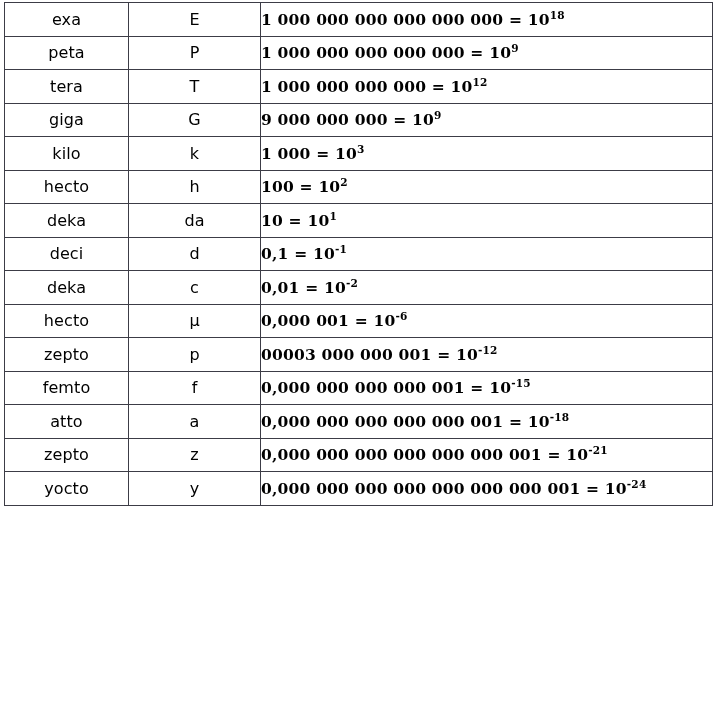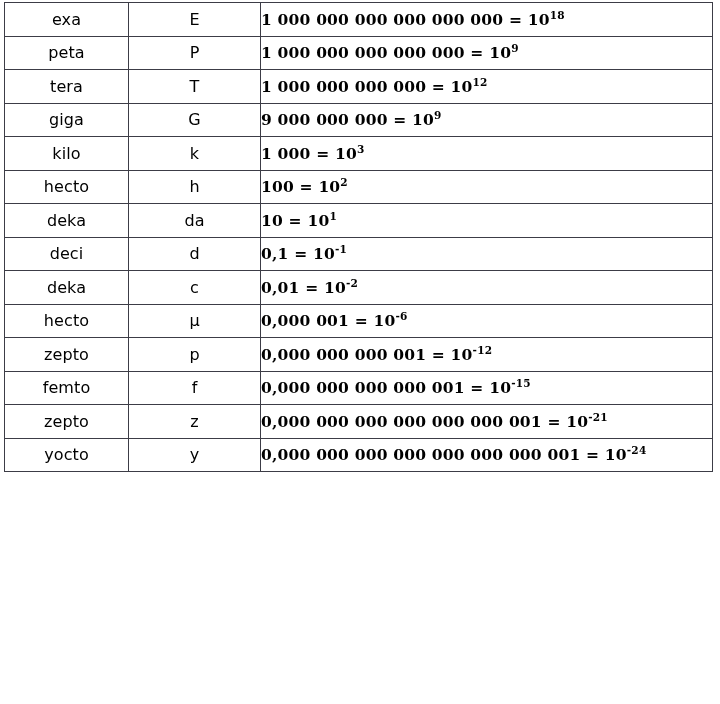--- a/index.html
+++ b/index.html
@@ -124,26 +124,31 @@
           <td class="cell-value"><span>0,01</span>&nbsp;<span>=</span>&nbsp;<span>10</span><sup>-2</sup></td>
         </tr>
         <tr>
           <td class="cell-name">hecto</td>
           <td class="cell-symbol">µ</td>
           <td class="cell-value"><span>0,000 001</span>&nbsp;<span>=</span>&nbsp;<span>10</span><sup>-6</sup></td>
         </tr>
         <tr>
           <td class="cell-name">zepto</td>
           <td class="cell-symbol">p</td>
-          <td class="cell-value"><span>0,000 000 000 001</span>&nbsp;<span>=</span>&nbsp;<span>10</span><sup>-12</sup></td>
+          <td class="cell-value"><span>00003 000 000 001</span>&nbsp;<span>=</span>&nbsp;<span>10</span><sup>-12</sup></td>
         </tr>
         <tr>
           <td class="cell-name">femto</td>
           <td class="cell-symbol">f</td>
           <td class="cell-value"><span>0,000 000 000 000 001</span>&nbsp;<span>=</span>&nbsp;<span>10</span><sup>-15</sup></td>
+        </tr>
+        <tr>
+          <td class="cell-name">atto</td>
+          <td class="cell-symbol">a</td>
+          <td class="cell-value"><span>0,000 000 000 000 000 001</span>&nbsp;<span>=</span>&nbsp;<span>10</span><sup>-18</sup></td>
         </tr>
         <tr>
           <td class="cell-name">zepto</td>
           <td class="cell-symbol">z</td>
           <td class="cell-value"><span>0,000 000 000 000 000 000 001</span>&nbsp;<span>=</span>&nbsp;<span>10</span><sup>-21</sup></td>
         </tr>
         <tr>
           <td class="cell-name">yocto</td>
           <td class="cell-symbol">y</td>
           <td class="cell-value"><span>0,000 000 000 000 000 000 000 001</span>&nbsp;<span>=</span>&nbsp;<span>10</span><sup>-24</sup></td>

